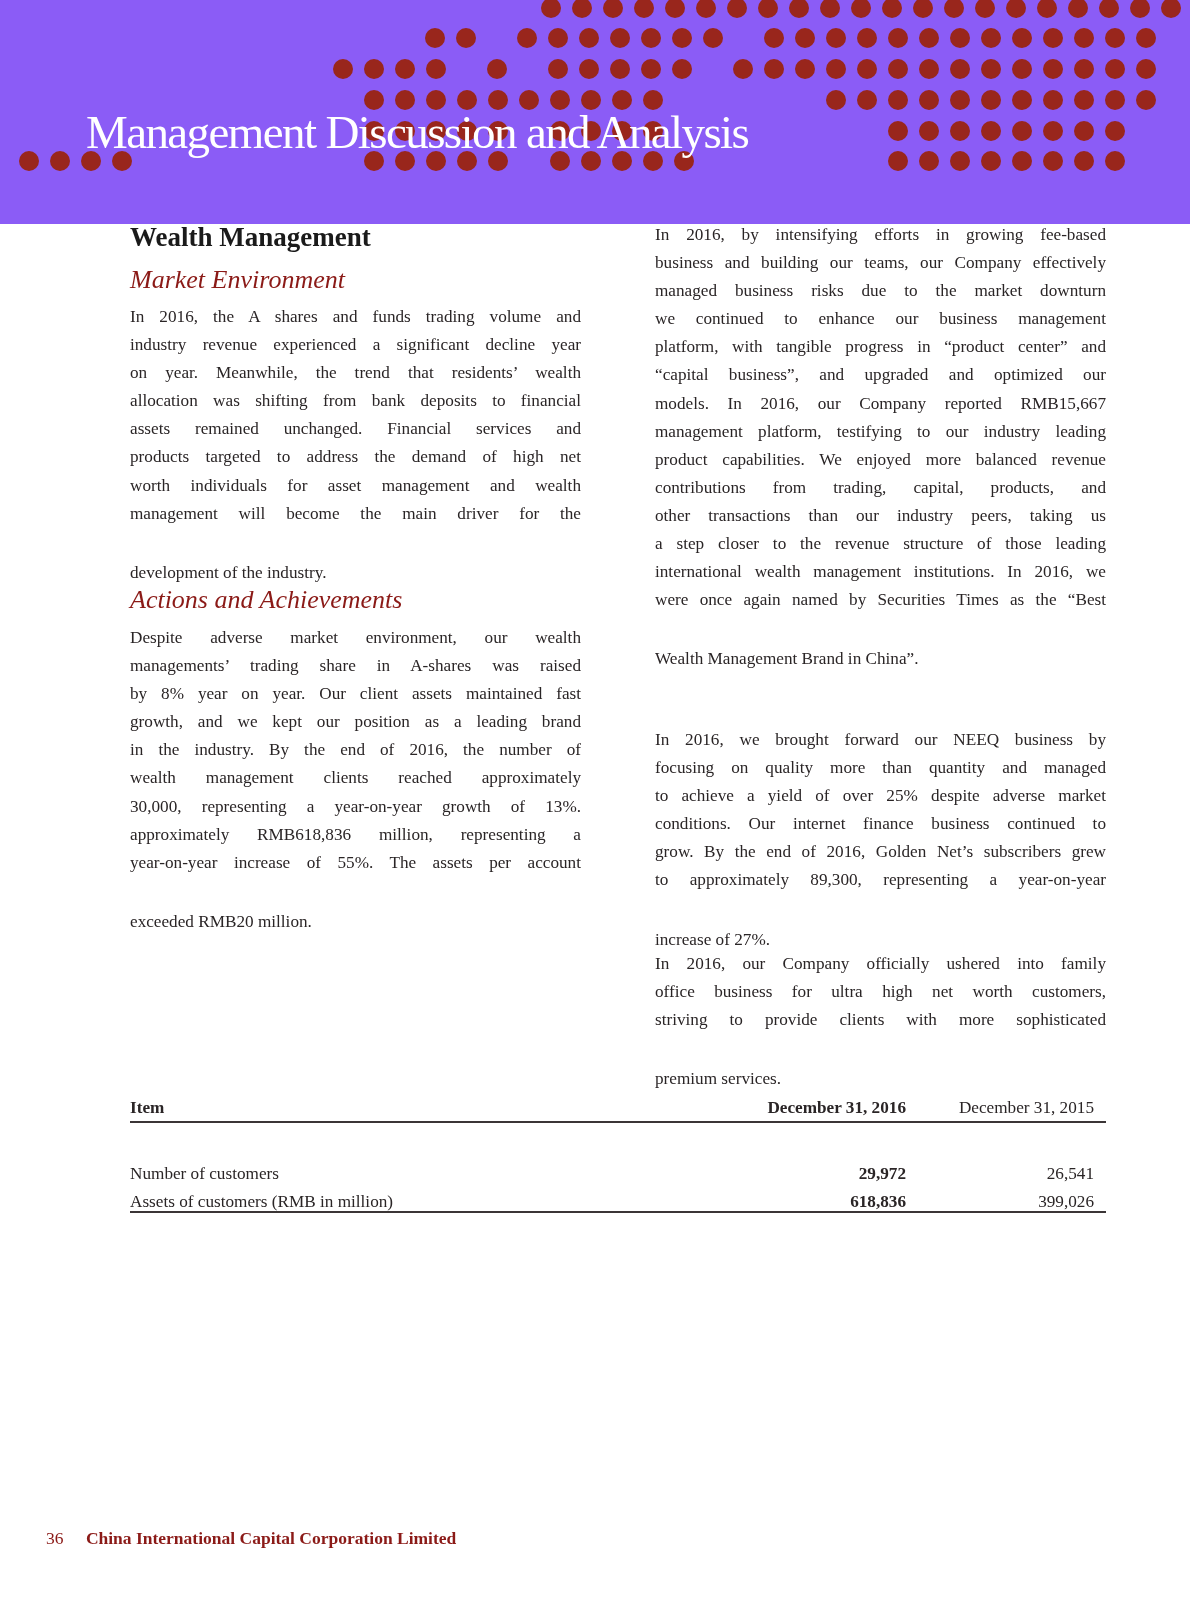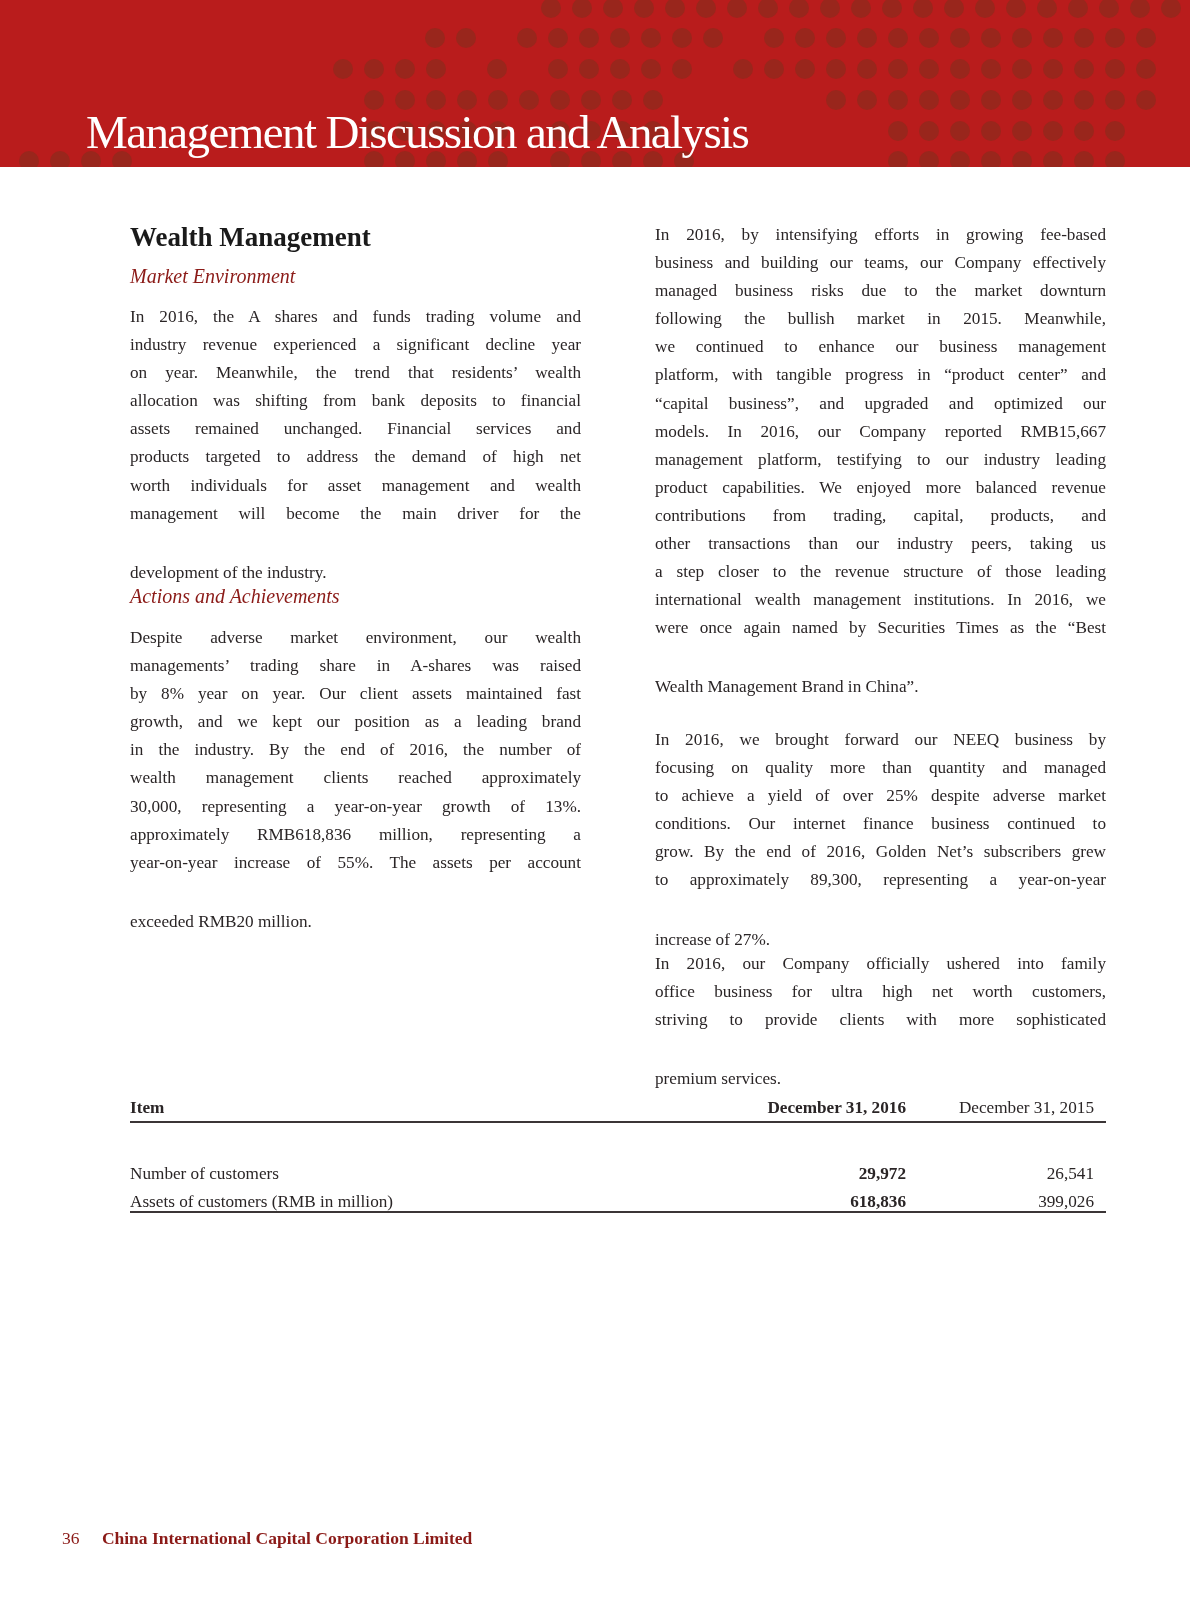--- a/index.html
+++ b/index.html
@@ -2,41 +2,41 @@
 <html><head>
 <meta charset="utf-8">
 <style>
   html, body { margin: 0; padding: 0; }
   body {
     width: 1190px; height: 1615px; position: relative; overflow: hidden;
     background: #ffffff; color: #231f20;
     font-family: "Liberation Serif", "DejaVu Serif", serif;
   }
   .banner {
-    position: absolute; left: 0; top: 0; width: 1190px; height: 167px;
-    background: #b91c1c; overflow: hidden;
+    position: absolute; left: 0; top: 0; width: 1190px; height: 224px;
+    background: #8b5cf6; overflow: hidden;
   }
   .banner svg { position: absolute; left: 0; top: 0; }
   .banner-title {
     position: absolute; left: 86px; top: 104px;
     font-size: 47px; line-height: 56px; color: #ffffff;
     letter-spacing: -1.6px; white-space: nowrap;
     font-family: "Liberation Serif", "DejaVu Serif", serif;
   }
   .col {
     position: absolute; top: 0;
   }
   .col-left { left: 130px; width: 451px; }
   .col-right { left: 655px; width: 451px; }
   .h-section {
     position: absolute; font-weight: bold; font-size: 27px; color: #1a1a1a;
     white-space: nowrap;
   }
   .h-sub {
-    position: absolute; font-style: italic; font-size: 20px; color: #8b1a17;
+    position: absolute; font-style: italic; font-size: 26px; color: #8b1a17;
     white-space: nowrap;
   }
   .para {
     position: absolute; font-size: 17.2px; line-height: 28.1px;
     text-align: justify; color: #2a2526;
   }
   .para .ln { display: block; text-align: justify; text-align-last: justify; white-space: nowrap; height: 28.1px; }
   .para .ln.last { text-align-last: left; margin-top: 31px; }
   .tbl {
     position: absolute; left: 130px; top: 1090px; width: 976px;
@@ -49,21 +49,21 @@
   .th-item { left: 0; font-weight: bold; text-align: right; }
   .th-2016 { right: 200px; font-weight: bold; }
   .th-2015 { right: 12px; }
   .tbl-body { position: relative; height: 88px; border-bottom: 2.5px solid #3b3536; }
   .trow { position: absolute; left: 0; width: 976px; height: 28px; }
   .trow span { position: absolute; bottom: 0; white-space: nowrap; }
   .td-item { left: 0; }
   .td-2016 { right: 200px; font-weight: bold; }
   .td-2015 { right: 12px; }
   .footer {
-    position: absolute; left: 62px; top: 1528px; white-space: nowrap;
+    position: absolute; left: 46px; top: 1528px; white-space: nowrap;
     font-size: 17.5px;
   }
   .footer .pg { color: #8b1a17; margin-right: 18px; }
   .footer .co { color: #8b1a17; font-weight: bold; }
 </style>
 </head>
 <body>
 
 <div class="banner">
   <svg width="1190" height="172" viewBox="0 0 1190 172">
@@ -233,21 +233,20 @@
     <span class="ln">year-on-year increase of 55%. The assets per account</span>
     <span class="ln last">exceeded RMB20 million.</span>
   </div>
 </div>
 
 <div class="col col-right">
   <div class="para" style="top:221px; width:451px;">
     <span class="ln">In 2016, by intensifying efforts in growing fee-based</span>
     <span class="ln">business and building our teams, our Company effectively</span>
     <span class="ln">managed business risks due to the market downturn</span>
-    <span class="ln">following the bullish market in 2015. Meanwhile,</span>
     <span class="ln">we continued to enhance our business management</span>
     <span class="ln">platform, with tangible progress in “product center” and</span>
     <span class="ln">“capital business”, and upgraded and  optimized our</span>
     <span class="ln">models. In 2016, our Company reported RMB15,667</span>
     <span class="ln">management platform, testifying to our industry leading</span>
     <span class="ln">product capabilities. We enjoyed more balanced revenue</span>
     <span class="ln">contributions from trading, capital, products, and</span>
     <span class="ln">other transactions than our industry peers, taking us</span>
     <span class="ln">a step closer to the revenue structure of those leading</span>
     <span class="ln">international wealth management institutions. In 2016, we</span>

